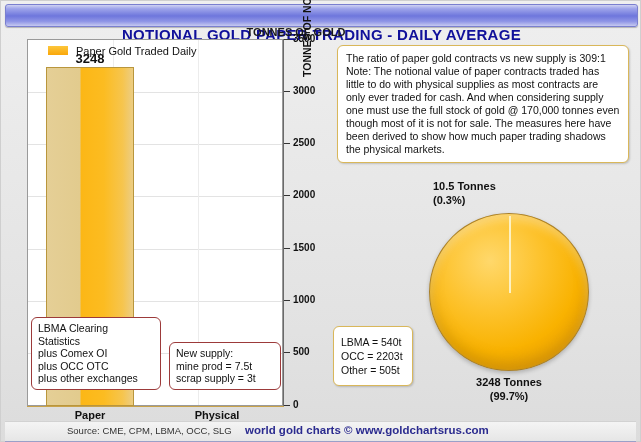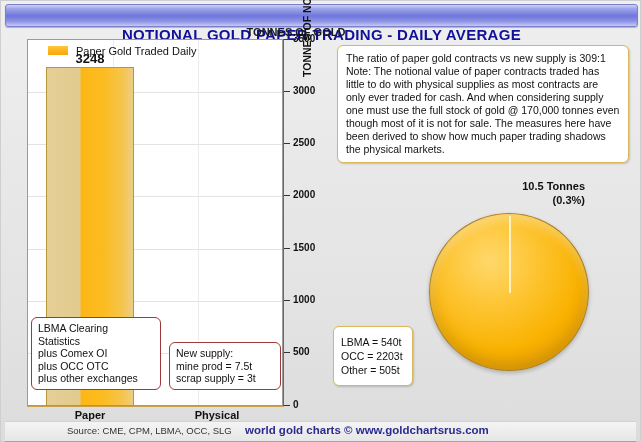--- a/index.html
+++ b/index.html
@@ -115,21 +115,21 @@
     box-shadow:0 2px 4px rgba(0,0,0,.22), inset 0 -8px 14px rgba(140,95,10,.30), inset 0 6px 10px rgba(255,255,255,.35);
     box-sizing:border-box;
   }
   
   #slice-gap{
     position:absolute;left:79px;top:2px;width:1.6px;height:77px;
     background:#fdf1c2;
   }
   #pie-top-label{
     position:absolute;left:432px;top:178px;width:152px;
-    text-align:right;font-size:11px;font-weight:bold;color:#111;line-height:14px;
+    text-align:left;font-size:11px;font-weight:bold;color:#111;line-height:14px;
   }
   #pie-top-label .pct{font-weight:bold;}
   #pie-bottom-label{
     position:absolute;left:432px;top:374px;width:152px;
     text-align:center;font-size:11px;font-weight:bold;color:#111;line-height:14px;
   }
 
   
   #footer{
     position:absolute;left:4px;top:420px;width:631px;height:19px;
@@ -206,19 +206,23 @@
 
   <div id="pie-top-label">
     <div>10.5 Tonnes</div>
     <div class="pct">(0.3%)</div>
   </div>
 
   <div id="pie">
     <div id="slice-gap"></div>
   </div>
 
+  <div id="pie-bottom-label">
+    <div>3248 Tonnes</div>
+    <div class="pct">(99.7%)</div>
+  </div>
 
   <div id="footer">
     <div id="src">Source: CME, CPM, LBMA, OCC, SLG</div>
     <div id="brand">world gold charts © www.goldchartsrus.com</div>
   </div>
 
 </div>
 
 </body></html>

